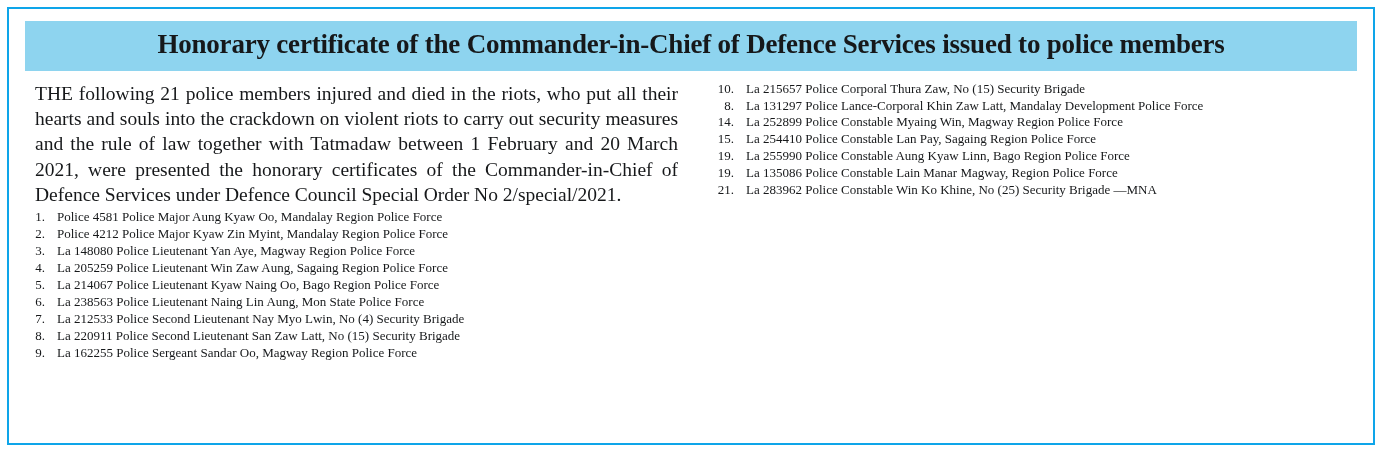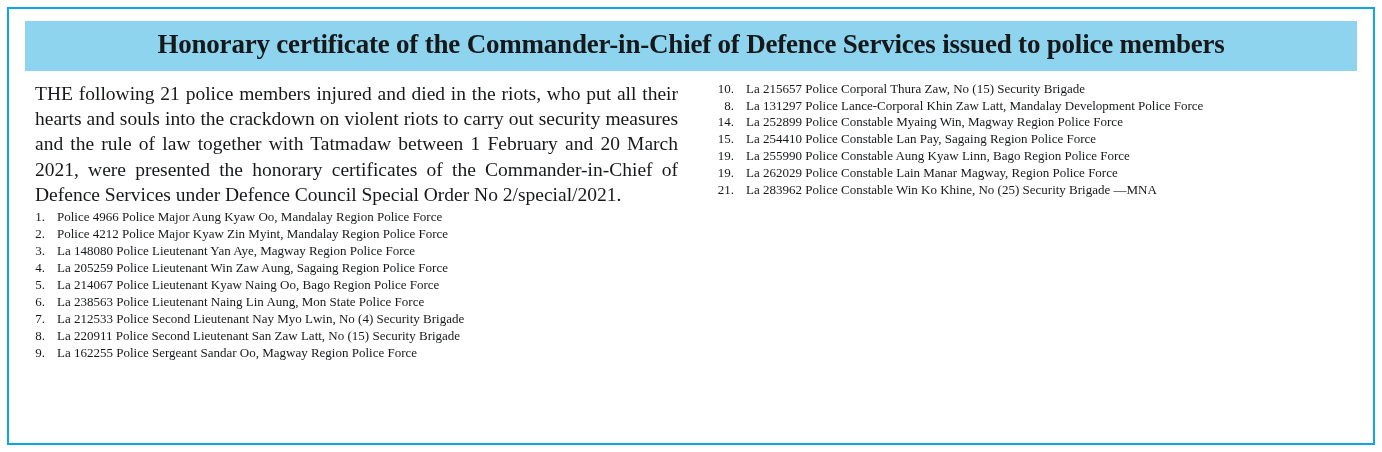--- a/index.html
+++ b/index.html
@@ -90,21 +90,21 @@
       <div class="banner-title">Honorary certificate of the Commander-in-Chief of Defence Services issued to police members</div>
     </div>
 
     <div class="columns">
 
       <div class="col col-left">
         <p class="lead">THE following 21 police members injured and died in the riots, who put all their hearts and souls into the crackdown on violent riots to carry out security measures and the rule of law together with Tatmadaw between 1 February and 20 March 2021, were presented the honorary certificates of the Commander-in-Chief of Defence Services under Defence Council Special Order No 2/special/2021.</p>
         <ol class="list">
           <li>
             <span class="num">1.</span>
-            <span class="entry">Police 4966 Police Major Aung Kyaw Oo, Mandalay Region Police Force</span>
+            <span class="entry">Police 4581 Police Major Aung Kyaw Oo, Mandalay Region Police Force</span>
           </li>
           <li>
             <span class="num">2.</span>
             <span class="entry">Police 4212 Police Major Kyaw Zin Myint, Mandalay Region Police Force</span>
           </li>
           <li>
             <span class="num">3.</span>
             <span class="entry">La 148080 Police Lieutenant Yan Aye, Magway Region Police Force</span>
           </li>
           <li>
@@ -151,21 +151,21 @@
           <li>
             <span class="num">15.</span>
             <span class="entry">La 254410 Police Constable Lan Pay, Sagaing Region Police Force</span>
           </li>
           <li>
             <span class="num">19.</span>
             <span class="entry">La 255990 Police Constable Aung Kyaw Linn, Bago Region Police Force</span>
           </li>
           <li>
             <span class="num">19.</span>
-            <span class="entry">La 262029 Police Constable Lain Manar Magway, Region Police Force</span>
+            <span class="entry">La 135086 Police Constable Lain Manar Magway, Region Police Force</span>
           </li>
           <li>
             <span class="num">21.</span>
             <span class="entry">La 283962 Police Constable Win Ko Khine, No (25) Security Brigade —MNA</span>
           </li>
         </ol>
       </div>
 
     </div>
   </div>

